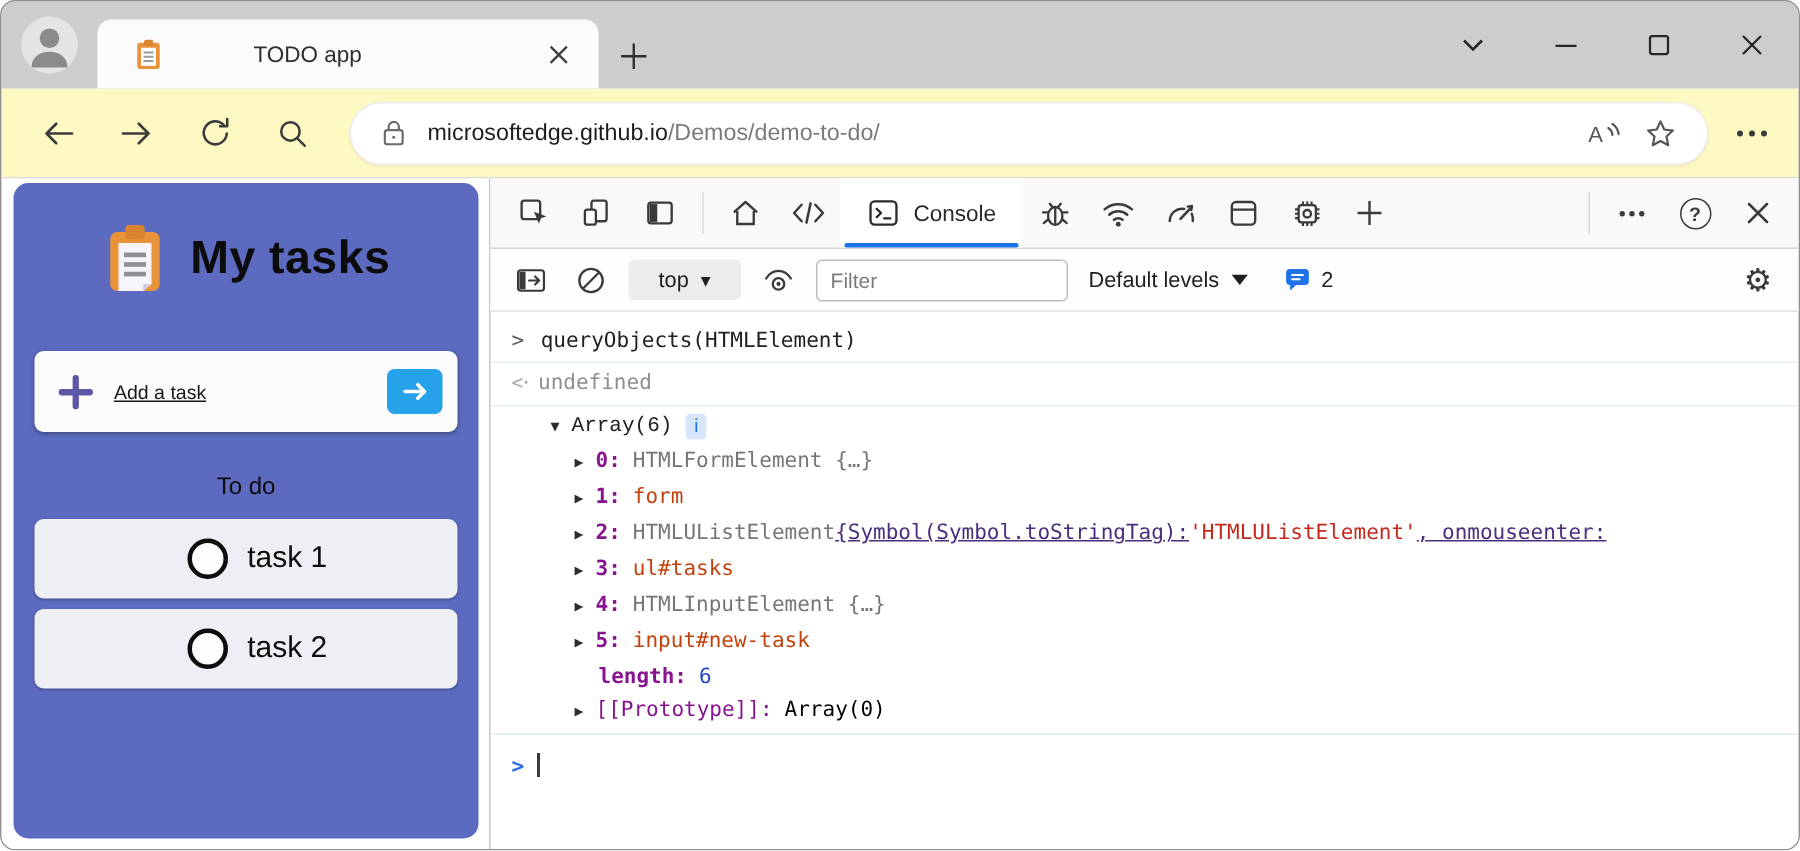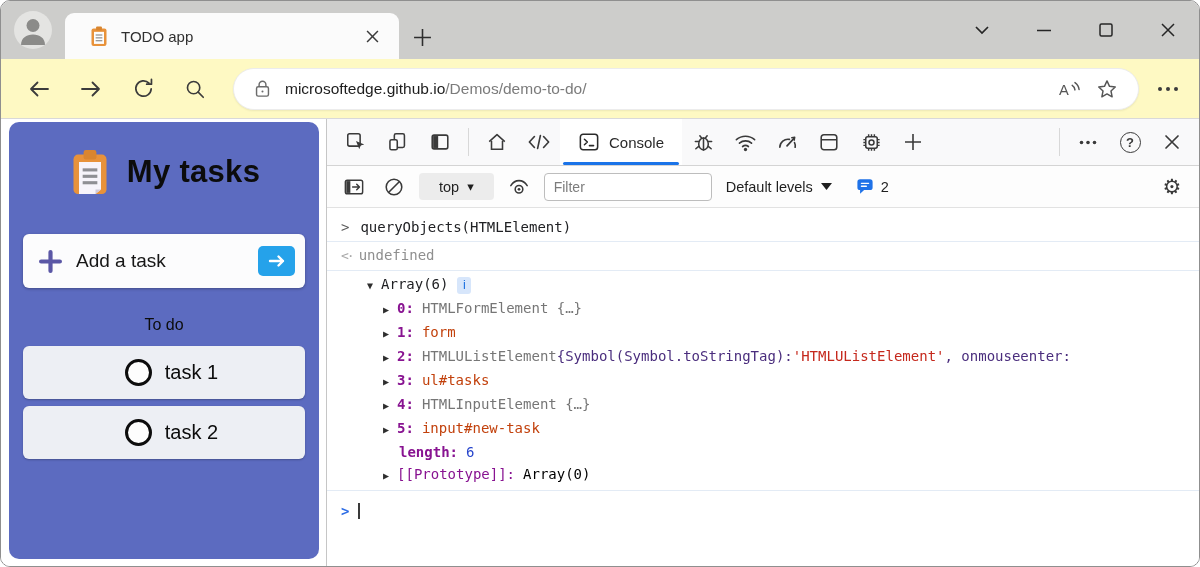--- a/index.html
+++ b/index.html
@@ -5,21 +5,21 @@
   * { box-sizing: border-box; margin: 0; padding: 0; }
   body { background:#ffffff; font-family:"Liberation Sans","DejaVu Sans",sans-serif; }
   .window{ width:1200px; height:567px; border:1px solid #8f8f8f; border-radius:10px; overflow:hidden;
            background:#fff; position:relative; }
 
   
   .titlebar{ height:58px; background:#cdcdcb; position:relative; display:flex; align-items:center; }
   .avatar{ width:38px; height:38px; border-radius:50%; background:#e4e4e2; margin-left:13px;
            display:flex; align-items:center; justify-content:center; overflow:hidden; cursor:pointer;}
   .tab{ position:absolute; left:64px; top:12px; width:334px; height:46px; background:#fbfbfb;
-        border-radius:9px 9px 0 0; display:flex; align-items:center; padding:0 14px 0 24px; }
+        border-radius:9px 9px 0 0; display:flex; align-items:center; padding:0 14px 0 24px;gap:48px; }
   .tab-title{ font-size:15px; color:#303030; margin-left:12px; flex:1; }
   .tab-close{ width:26px; height:26px; display:flex; align-items:center; justify-content:center; border-radius:4px; cursor:pointer;}
   .newtab{ position:absolute; left:406px; top:22px; width:30px; height:28px; display:flex; align-items:center; justify-content:center; cursor:pointer;}
   .wctrls{ position:absolute; right:0; top:0; height:58px; display:flex; align-items:center; }
   .wbtn{ width:62px; height:58px; display:flex; align-items:center; justify-content:center; cursor:pointer; color:#262626;}
 
   
   .toolbar{ height:60px; background:#fef9c3; border-bottom:1px solid #d9d9d9; display:flex; align-items:center; }
   .navbtn{ width:44px; height:40px; margin-left:8px; display:flex; align-items:center; justify-content:center; color:#3b3b3b; cursor:pointer; border-radius:6px;}
   .navbtn:first-child{ margin-left:16px; }
@@ -34,21 +34,21 @@
   
   .content{ display:flex; height:447px; }
   .page{ width:325px; position:relative; background:#fff; }
 
   
   .app-panel{ position:absolute; left:8px; top:3px; right:7px; bottom:7px; background:#5c6bc0; border-radius:10px; padding-top:26px;}
   .app-header{ display:flex; align-items:center; justify-content:center; gap:15px; }
   .app-title{ font-size:31px; font-weight:800; color:#0c0c0c; letter-spacing:.3px;}
   .add-card{ margin:38px 14px 0; height:54px; background:#fcfcfd; border-radius:6px; display:flex; align-items:center;
              padding:0 10px 0 16px; box-shadow:0 1px 3px rgba(0,0,0,.3); cursor:text;}
-  .add-label{ flex:1; margin-left:14px; font-size:19px; color:#161616; }
+  .add-label{ flex:1; margin-left:14px; font-size:13px; color:#161616;text-decoration:underline; }
   .add-submit{ width:37px; height:30px; border-radius:5px; background:#25a2ea; display:flex; align-items:center; justify-content:center; cursor:pointer;}
   .section-title{ text-align:center; margin-top:28px; font-size:16px; color:#0c0c0c; }
   .tasks{ margin:12px 14px 0; }
   .task{ height:53px; background:#edeff4; border-radius:6px; display:flex; align-items:center; gap:13px;
          padding-left:15px; margin-bottom:7px; box-shadow:0 1px 2px rgba(0,0,0,.25); cursor:pointer;justify-content:center;}
   .task-circle{ width:27px; height:27px; border:3.5px solid #0d0d0d; border-radius:50%; background:#fdfdfd; cursor:pointer;}
   .task-label{ font-size:20px; color:#0c0c0c; }
 
   
   .devtools{ flex:1; border-left:1px solid #c6c6c6; display:flex; flex-direction:column; background:#fff; min-width:0;}
@@ -82,29 +82,29 @@
   .chev-in{ color:#5c5c5c; margin-right:11px; }
   .chev-in::before{ content:">"; }
   .chev-out{ color:#a9a9a9; margin-right:6px; font-size:13px;}
   .chev-out::before{ content:"<\00B7"; letter-spacing:-2px;}
   .cmd{ color:#202124; }
   .undef{ color:#8f8f8f; }
   .tri{ color:#2e2e2e; font-size:10px; margin-right:8px; cursor:pointer; flex:none;}
   .tri::before{ content:"\25B6"; }
   .tri.open::before{ content:"\25BC"; }
   .arr-header{ padding-left:40px; }
-  .arr-title{ color:#202124; }
+  .arr-title{ color:#202124;font-family:Liberation Mono, monospace; }
   .info-badge{ margin-left:9px; background:#d7e6fb; color:#1a6fe0; border-radius:3px; padding:0 5.5px;
                font-family:"Liberation Sans",sans-serif; font-size:12.5px; line-height:17px; align-self:center; cursor:pointer;}
   .arr-item{ padding-left:56px; }
   .k{ color:#881391; font-weight:bold; margin-right:8px;}
   .k-plain{ color:#881391; margin-right:8px;}
   .v-gray{ color:#767676; }
   .v-node{ color:#c2410c; }
-  .v-dark{ color:#4a2d7d; }
+  .v-dark{ color:#4a2d7d;text-decoration:underline; }
   .v-str{ color:#c5281c; }
   .v-num{ color:#2745cc; }
   .v-plain{ color:#000000; }
   .len-row{ padding-left:72px; }
   .prompt{ padding-top:9px; }
   .prompt-chev{ color:#2e6de5; font-weight:bold; margin-right:9px;}
   .prompt-chev::before{ content:">"; }
   .caret{ display:inline-block; width:2px; height:16px; background:#3a3a3a; transform:translateY(3px);}
   svg{ display:block; }
 </style>

